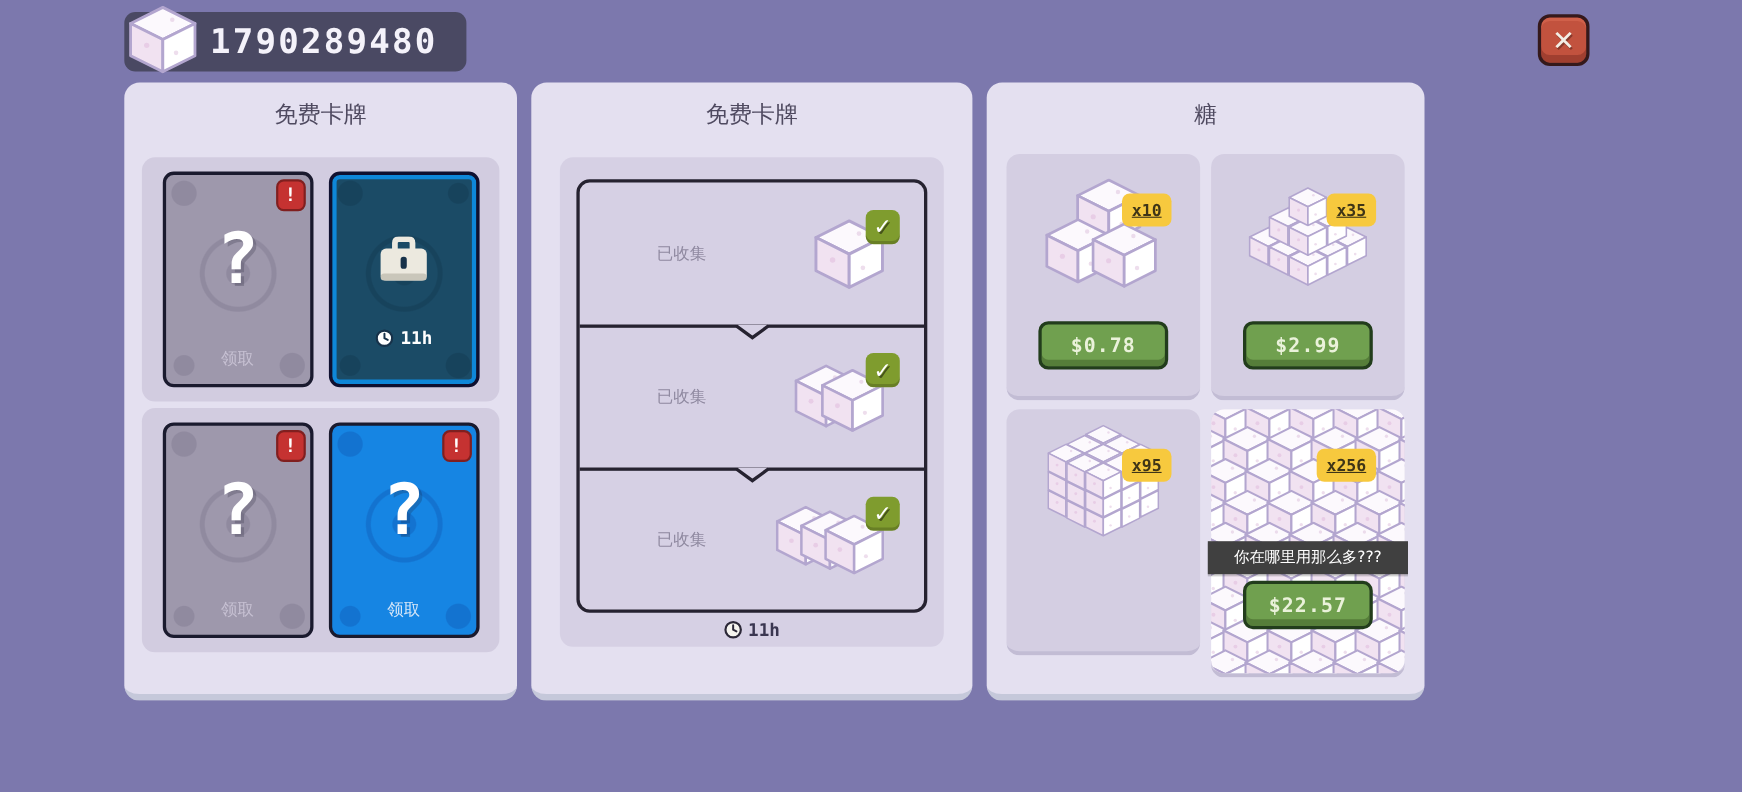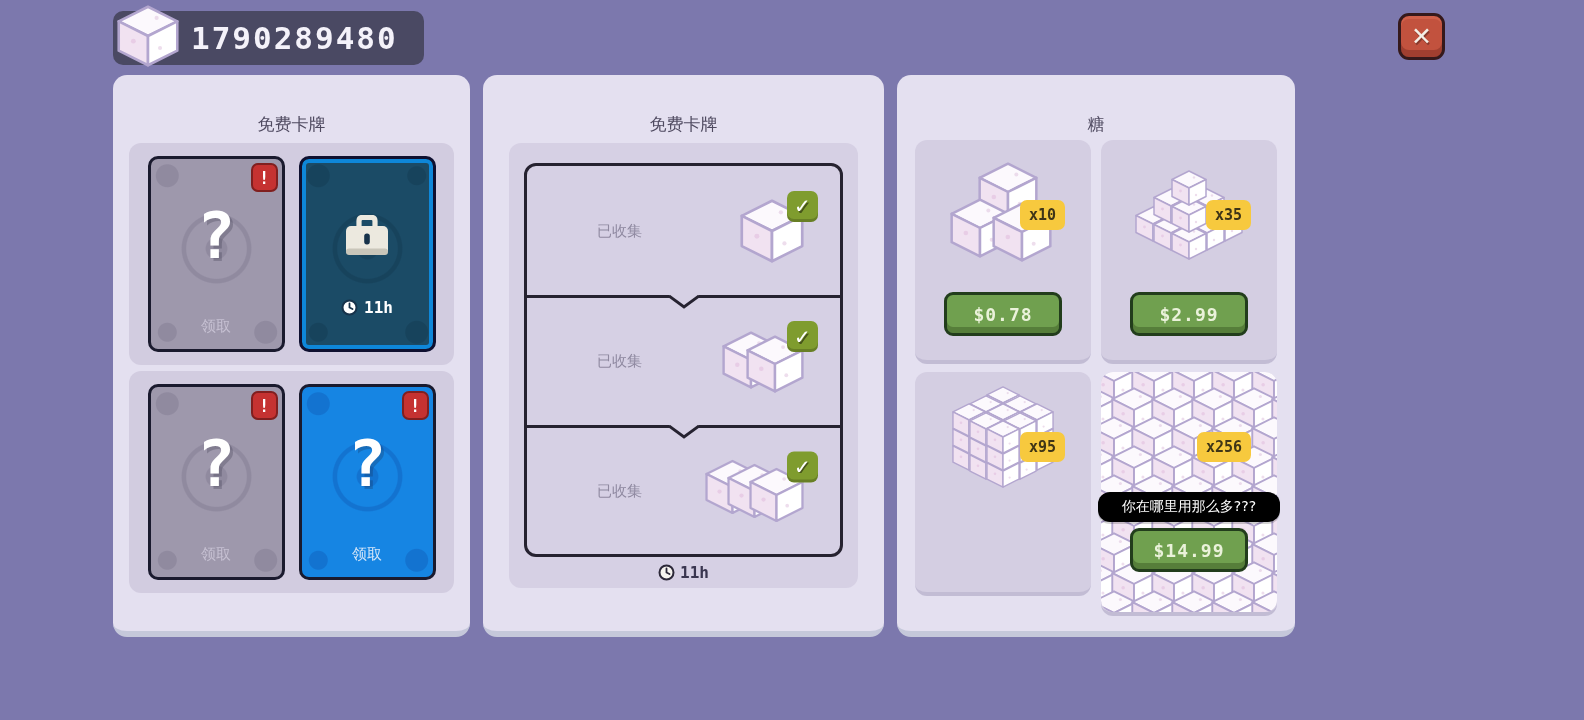--- a/index.html
+++ b/index.html
@@ -18,21 +18,21 @@
     font-size:27px; color:#edebf5; }
   .close-btn { position:absolute; left:1398px; top:13px; width:47px; height:47px;
     background:#c2523e; border:3px solid #35191b; border-radius:11px;
     box-shadow: inset 0 -7px 0 #a03f30, inset 0 3px 0 #d0604a;
     color:#f3efe6; font-size:25px; font-weight:bold; display:flex; align-items:center;
     justify-content:center; cursor:pointer; text-shadow:1px 2px 0 rgba(0,0,0,.3); }
 
   
   .panel { position:absolute; top:75px; height:562px; background:#e4e0f0;
     border-radius:14px; border-bottom:6px solid #c5c8da; }
-  .panel-title { text-align:center; padding-top:38px; font-size:17px; color:#4f4a60; }
+  .panel-title { text-align:center; padding-top:15px; font-size:21px; color:#4f4a60; }
   .panel-left { left:113px; width:357px; }
   .panel-mid  { left:483px; width:401px; }
   .panel-right{ left:897px; width:398px; }
 
   
   .card-row { position:absolute; left:16px; width:325px; height:222px; background:#d2cce0;
     border-radius:12px; display:flex; justify-content:center; align-items:center; gap:14px; }
   .card-row.r1 { top:68px; } .card-row.r2 { top:296px; }
   .card { position:relative; width:137px; height:196px; border-radius:10px;
     border:3px solid #1a1a2e; cursor:pointer; }
@@ -89,32 +89,32 @@
   .product-grid { position:absolute; left:18px; top:65px; width:362px; display:grid;
     grid-template-columns:176px 176px; gap:8px 10px; align-items:start; }
   .product-tile { position:relative; width:176px; height:224px; background:#d4cee2;
     border-radius:12px; border-bottom:4px solid #c2bcd4; }
   .tile-256 { height:244px; }
   .tile-cluster { position:absolute; left:50%; transform:translateX(-50%); }
   .cl-stack3  { width:106px; height:100px; top:22px; }
   .cl-pyramid { width:108px; height:90px;  top:30px; }
   .cl-block27 { width:102px; height:102px; top:14px; }
   .wall-cluster { position:absolute; inset:0; overflow:hidden; border-radius:12px; }
-  .qty-badge { position:absolute; right:26px; top:60px; background:#f7c93e; color:#3f3517;
+  .qty-badge { position:absolute; right:26px; top:36px; background:#f7c93e; color:#3f3517;
     font-family:"DejaVu Sans Mono", monospace; font-weight:bold; font-size:15px;
-    padding:6px 9px; border-radius:7px; z-index:4; }
+    padding:6px 9px; border-radius:7px; z-index:4;text-decoration:underline; }
   .buy-btn { position:absolute; bottom:24px; left:50%; transform:translateX(-50%);
     width:118px; height:44px; background:#70a04f; border:3px solid #223d1c; border-radius:9px;
     box-shadow:inset 0 -6px 0 #567e3a; color:#eaf2da; font-family:"DejaVu Sans Mono", monospace;
     font-weight:bold; font-size:18px; display:flex; align-items:center; justify-content:center;
     letter-spacing:1px; cursor:pointer; z-index:5; }
   .tile-256 .buy-btn { bottom:40px; }
-  .tile-banner { position:absolute; left:-3px; right:-3px; top:120px; background:#000000;
+  .tile-banner { position:absolute; left:-3px; right:-3px; top:120px; background:#404040;
     color:#fff; font-size:14px; text-align:center; padding:6px 0; z-index:4;
-    box-shadow:0 2px 0 rgba(0,0,0,.18);border-radius:12px; }
+    box-shadow:0 2px 0 rgba(0,0,0,.18); }
 </style>
 </head>
 <body>
 
 <div class="stage">
 
   <div class="currency-bar">
     <span class="currency-cube" style="position:absolute;">
         <div style="position: absolute; left: 0px; top: 0px; width: 62px; height: 62px;">
           <svg width="62" height="62" viewBox="0 0 36 36" style="position:absolute;left:0;top:0">
@@ -1353,20 +1353,20 @@
                 </g>
                 <circle cx="9.5" cy="21" r="1.4" fill="#e8cde6"></circle>
                 <circle cx="25" cy="25" r="1.2" fill="#eedeed"></circle>
                 <circle cx="23" cy="7.5" r="1.2" fill="#ecdcec"></circle>
               </svg>
             </div>
           </div>
         <span class="qty-badge">x256</span>
         <div class="tile-banner">你在哪里用那么多???</div>
         <div class="buy-btn">
-            <span>$14.99</span>
+            <span>$22.57</span>
           </div>
       </div>
 
     </div>
   </div>
 
 </div>
 
 </body></html>

